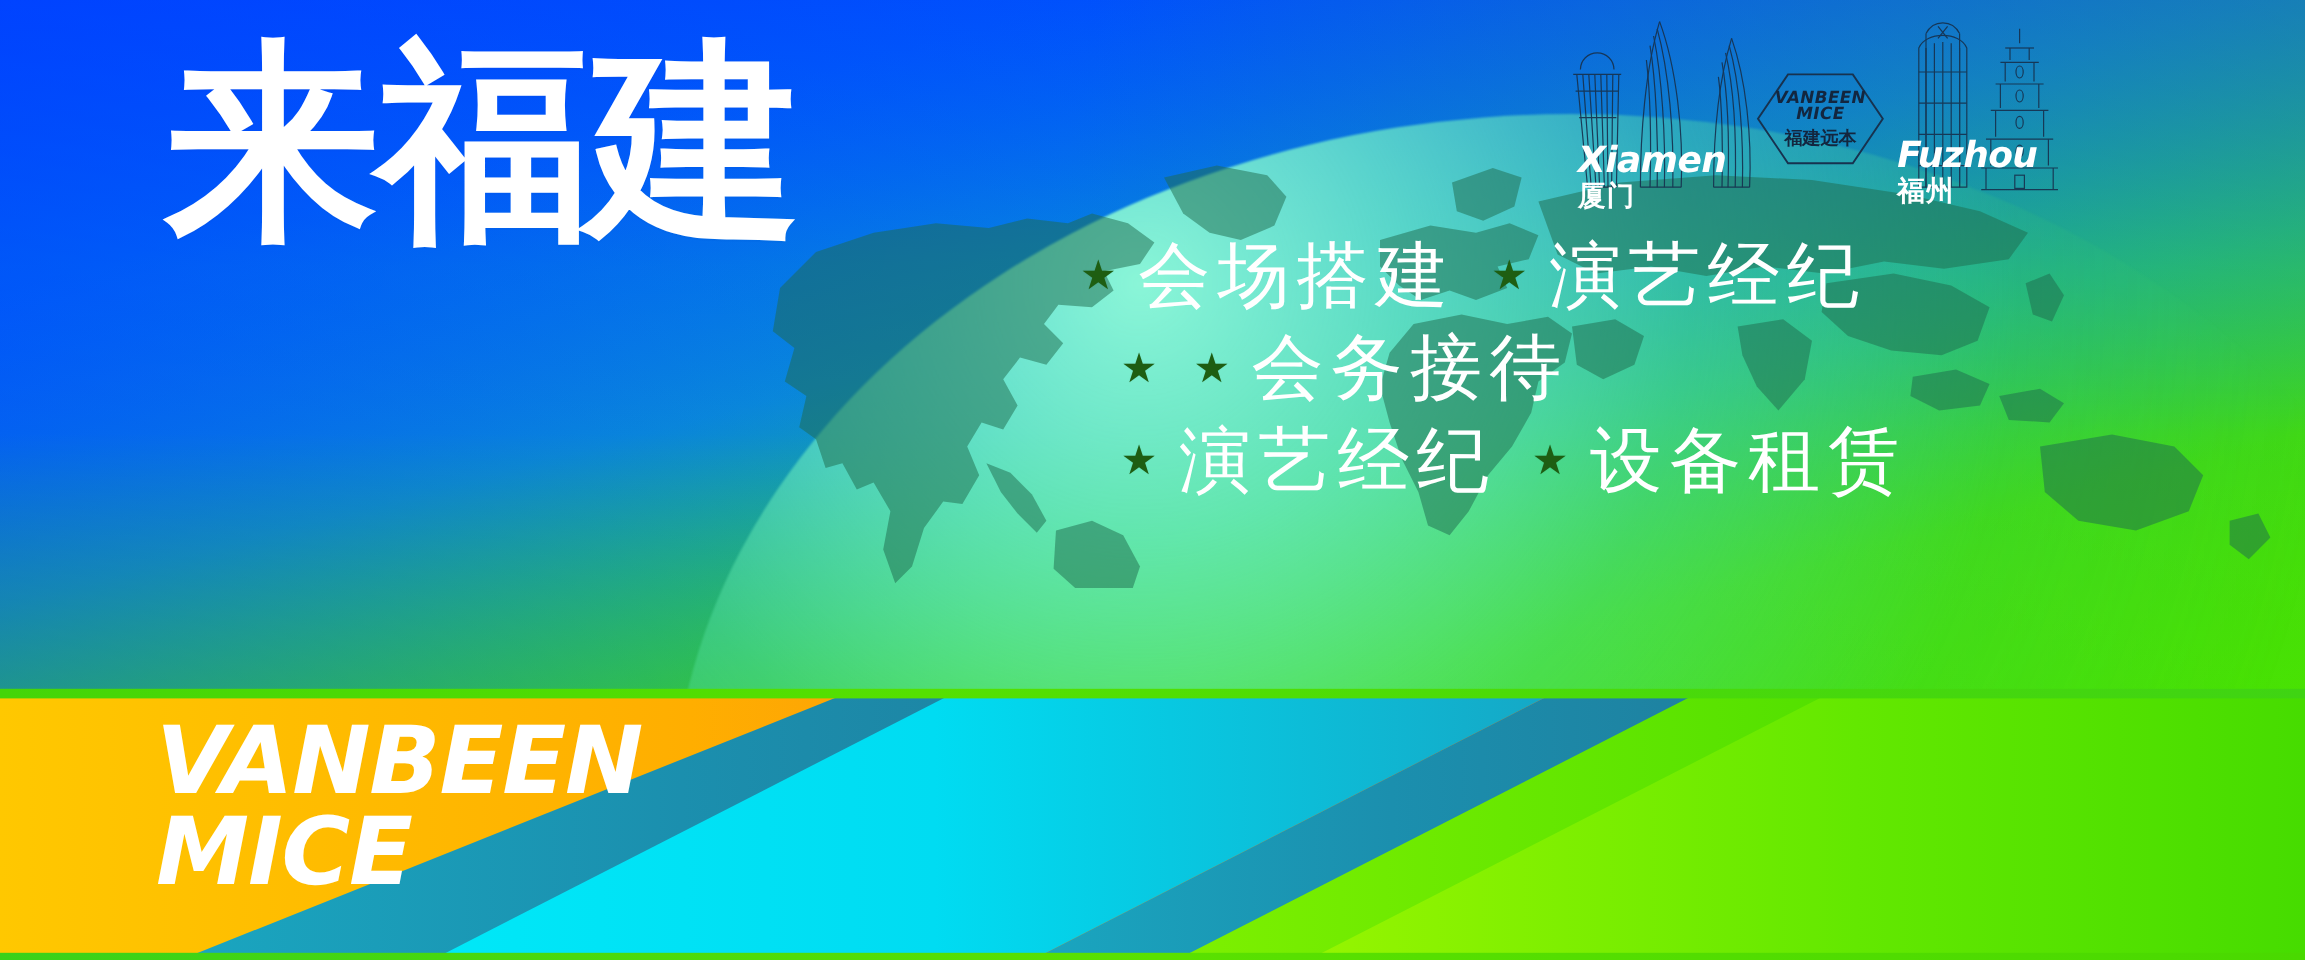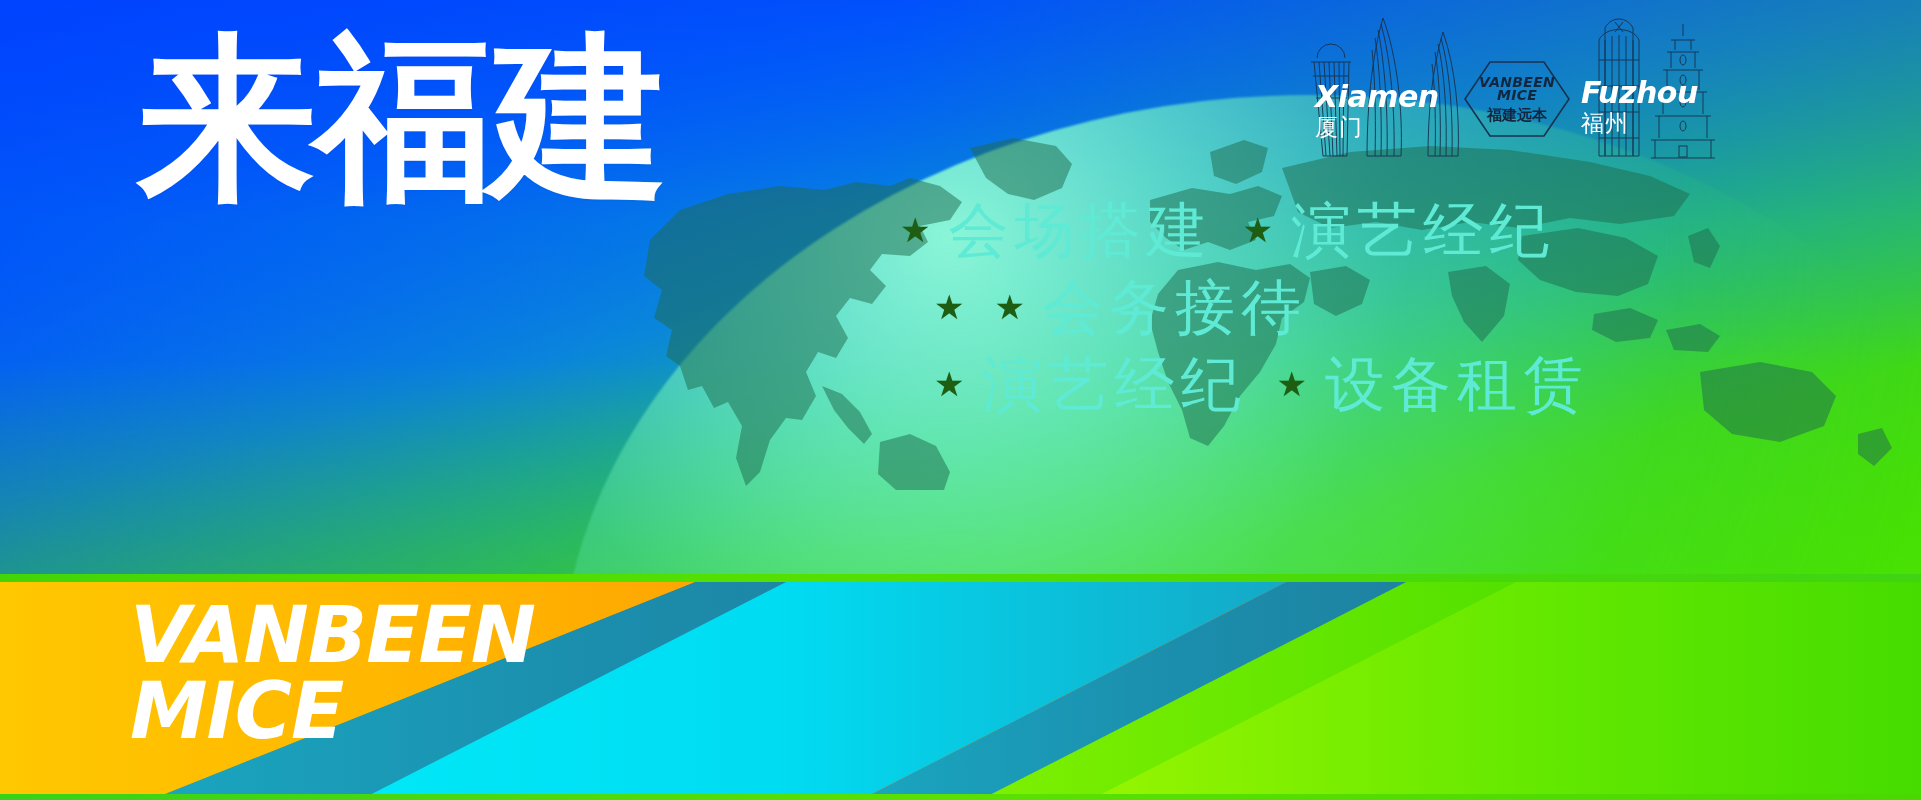--- a/index.html
+++ b/index.html
@@ -73,21 +73,21 @@
     gap:18px;
   }
   .svc-item + .svc-item{ margin-left:30px; }
   .star{
     color:#1e5e12;
     font-size:34px; line-height:1;
     display:inline-block;
     text-shadow:0 0 1px rgba(0,0,0,.15);
   }
   .svc-label{
-    color:#5eead4;
+    color:#ffffff;
     font-family:"DejaVu Sans","Liberation Sans",sans-serif;
     font-weight:300;
     font-size:60px;
     letter-spacing:6px;
     line-height:1.08;
     white-space:nowrap;
   }
   .svc-row.r2{ margin-left:34px; }
   .svc-row.r3{ margin-left:34px; }
 
@@ -100,23 +100,24 @@
   .city-art{ position:absolute; left:0; top:0; width:420px; height:160px; }
   .city-art svg{ width:100%; height:100%; display:block; }
 
   .city-name{
     position:absolute;
     color:#fff;
     font-family:"DejaVu Sans","Liberation Sans",sans-serif;
     font-style:italic; font-weight:700;
     line-height:1;
     white-space:nowrap;
+    margin-top:37px;
   }
   .city-name .en{ display:block; font-size:30px; letter-spacing:-0.5px; }
-  .city-name .cn{ display:block; font-size:23px; font-weight:400; font-style:normal; margin-top:4px; letter-spacing:1px; }
+  .city-name .cn{ display:block; font-size:23px; font-weight:700; font-style:normal; margin-top:4px; letter-spacing:1px; }
   .city-xiamen{ left:10px; top:76px; }
   .city-fuzhou{ left:276px; top:72px; }
 
   .hexbadge{
     position:absolute; left:158px; top:54px;
     width:108px; height:78px;
   }
   .hexbadge svg{ position:absolute; left:0; top:0; width:108px; height:78px; }
   .hex-text{
     position:absolute; left:0; top:0; width:108px; height:78px;

